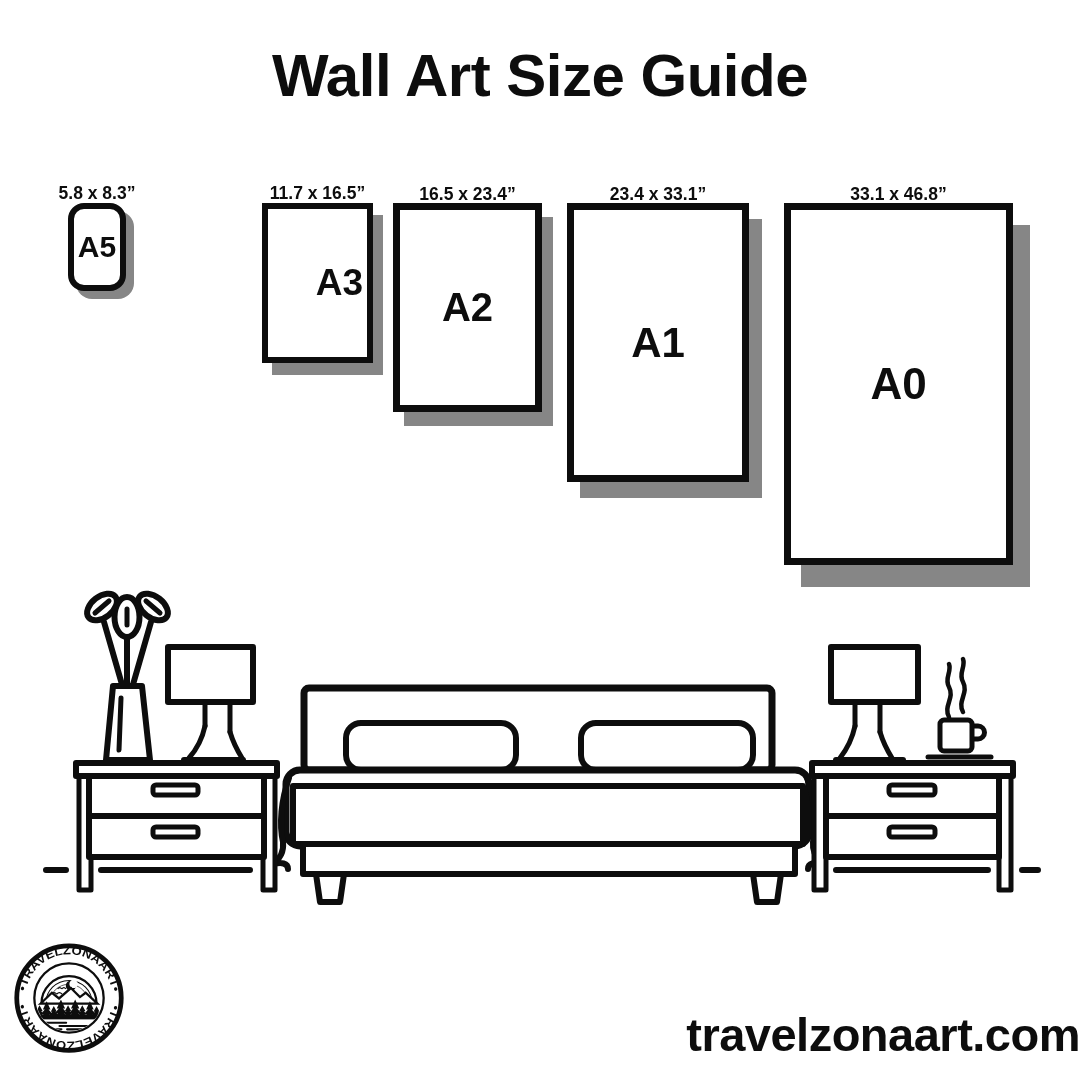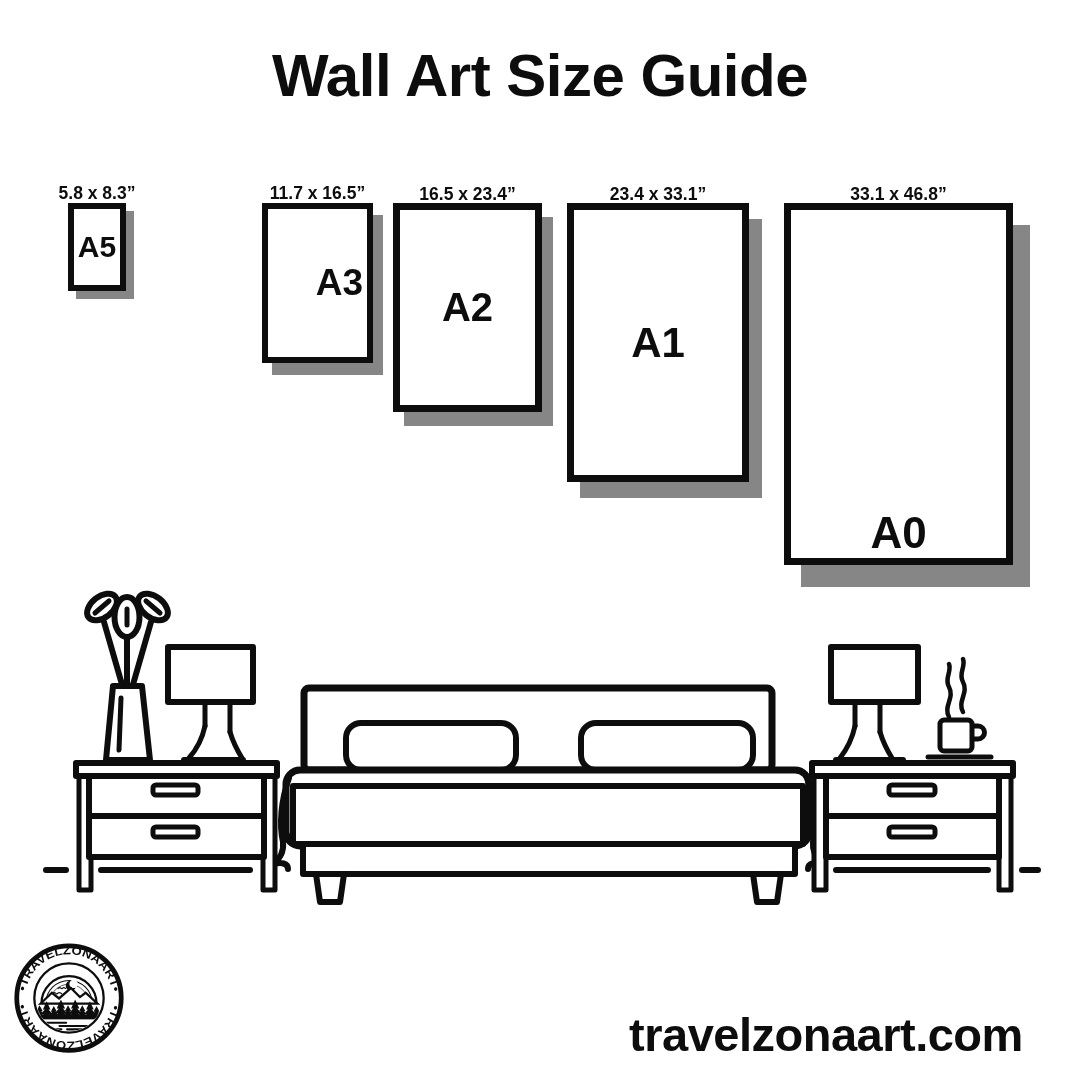--- a/index.html
+++ b/index.html
@@ -12,30 +12,30 @@
     font-size:60px;font-weight:bold;letter-spacing:-0.5px;line-height:1;
   }
   .pframe{
     position:absolute;box-sizing:border-box;background:#ffffff;border:6px solid #0d0d0d;
     display:flex;align-items:center;justify-content:center;font-weight:bold;
   }
   .pframe .dim{
     position:absolute;top:-26px;left:50%;transform:translateX(-50%);
     font-size:17.5px;font-weight:bold;white-space:nowrap;letter-spacing:0;
   }
-  .a5{left:68px;top:203px;width:58px;height:88px;box-shadow:8px 8px 0 #868686;font-size:30px;}
+  .a5{left:68px;top:203px;width:58px;height:88px;box-shadow:8px 8px 0 #868686;font-size:30px;border-radius:16px;}
   .a4{left:155px;top:203px;width:90px;height:112px;box-shadow:9px 10px 0 #868686;font-size:34px;}
   .a3{left:262px;top:203px;width:111px;height:160px;box-shadow:10px 12px 0 #868686;font-size:37px;padding-left:44px;}
   .a2{left:393px;top:203px;width:149px;height:209px;border-width:7px;box-shadow:11px 14px 0 #868686;font-size:40px;}
   .a1{left:567px;top:203px;width:182px;height:279px;border-width:7px;box-shadow:13px 16px 0 #868686;font-size:42px;}
-  .a0{left:784px;top:203px;width:229px;height:362px;border-width:7px;box-shadow:17px 22px 0 #868686;font-size:44px;align-items:flex-end;}
+  .a0{left:784px;top:203px;width:229px;height:362px;border-width:7px;box-shadow:17px 22px 0 #868686;font-size:44px;}
   .scene{position:absolute;left:0;top:580px;width:1080px;height:330px;}
   .logo{position:absolute;left:12px;top:941px;width:114px;height:114px;}
   .website{
-    position:absolute;left:572px;top:1007px;width:508px;text-align:center;
+    position:absolute;left:572px;top:1007px;width:508px;text-align:right;
     font-size:47px;font-weight:bold;letter-spacing:-0.5px;
   }
 </style>
 </head>
 <body>
 
 <div class="canvas">
 
   <h1 class="page-title">Wall Art Size Guide</h1>
 

